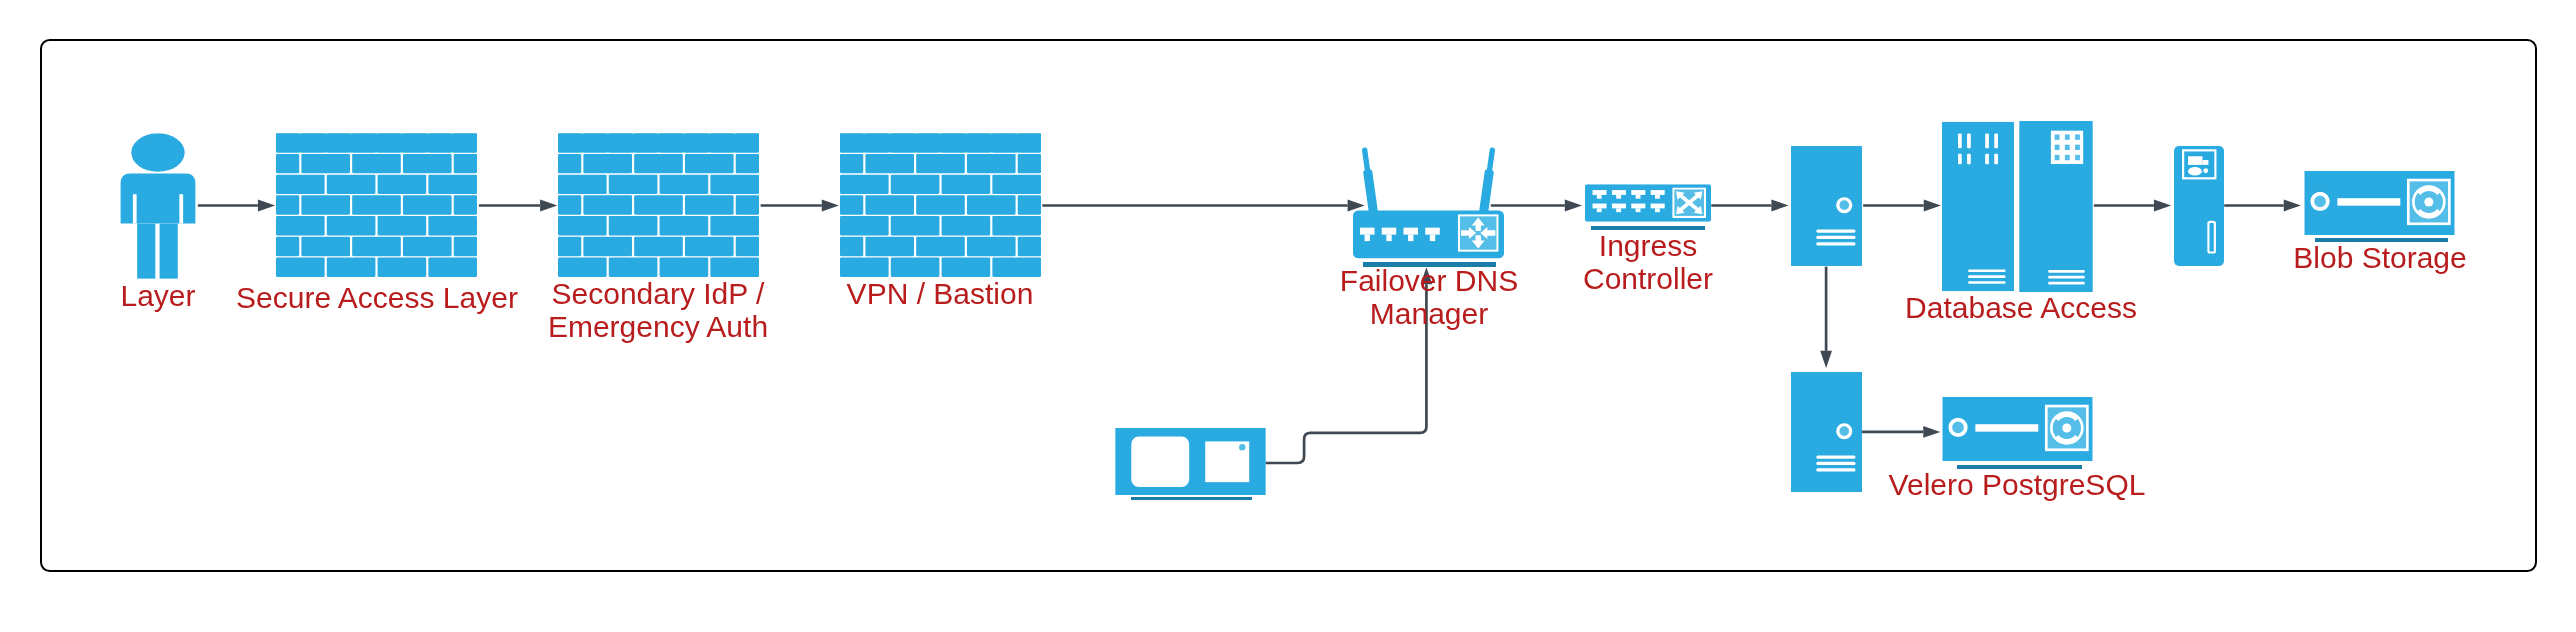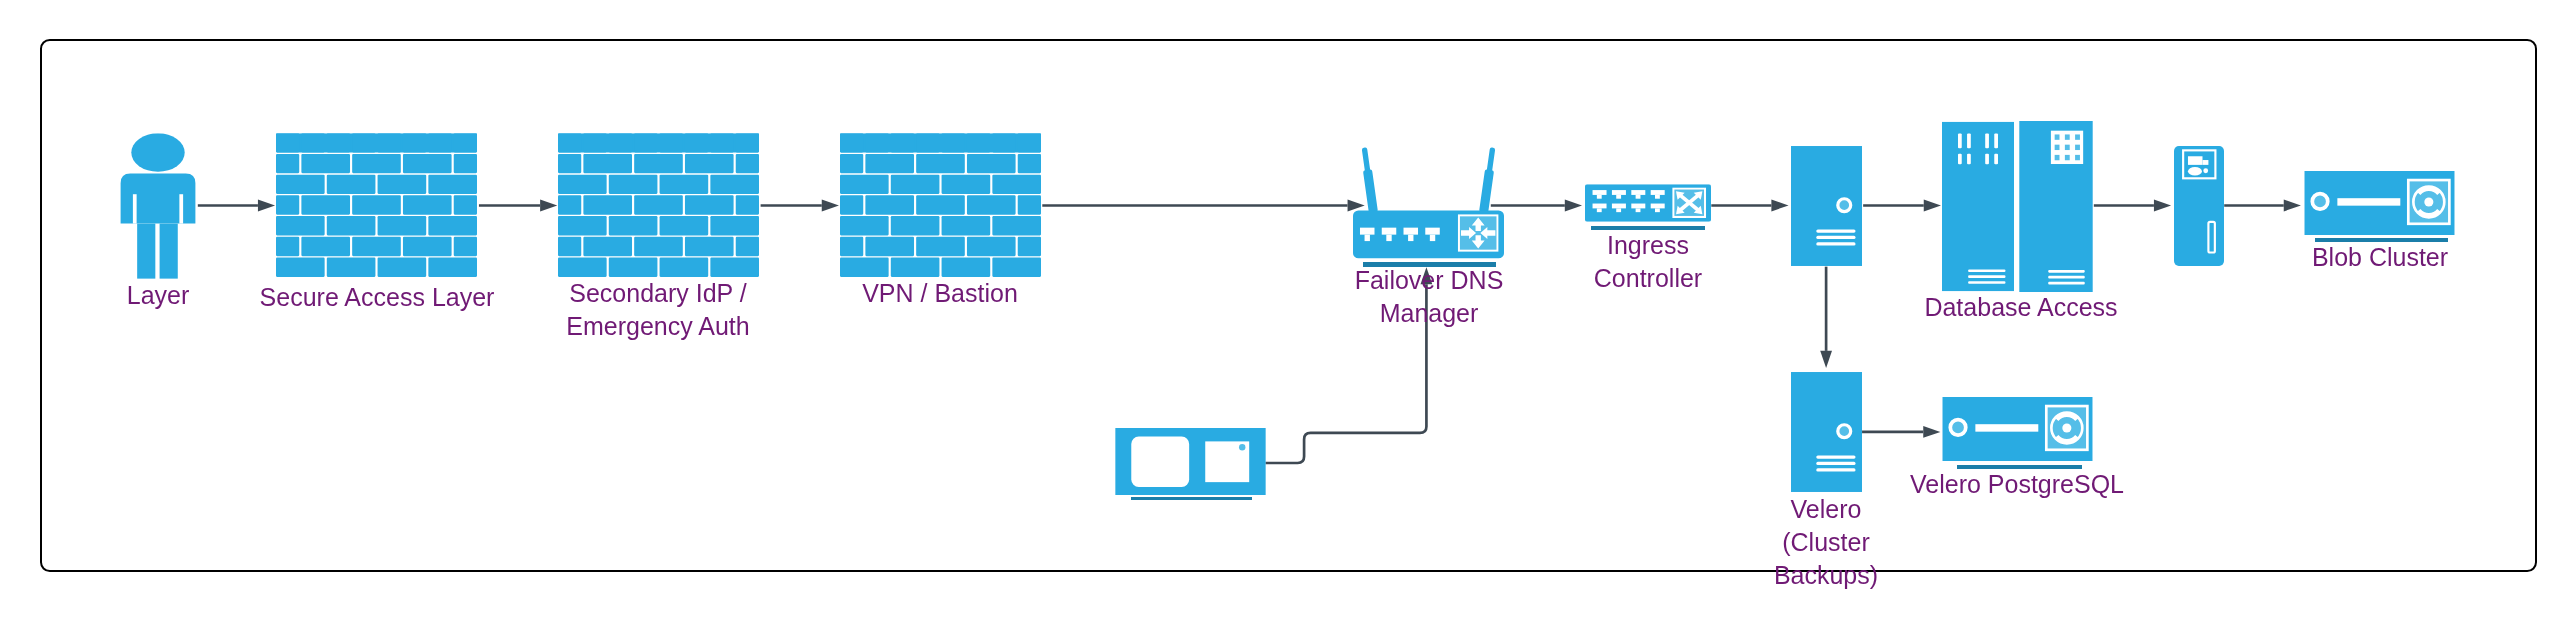--- a/index.html
+++ b/index.html
@@ -4,21 +4,21 @@
 <style>
   html,body{margin:0;padding:0;background:#ffffff;}
   #canvas{position:relative;width:2576px;height:632px;background:#ffffff;
           font-family:"Liberation Sans", sans-serif;overflow:hidden;}
   #frame{position:absolute;left:40px;top:39px;width:2497px;height:533px;
          border:2.7px solid #000;border-radius:9.7px;box-sizing:border-box;z-index:1;}
   #edges{position:absolute;left:0;top:0;width:2576px;height:632px;z-index:2;pointer-events:none;}
   .icon{position:absolute;z-index:3;}
   .bar{position:absolute;background:#1B7EA9;z-index:3;}
   .label{position:absolute;transform:translateX(-50%);text-align:center;
-         font-size:25px;line-height:33px;color:#701a75;white-space:pre-line;z-index:4;}
+         font-size:30px;line-height:33px;color:#b91c1c;white-space:pre-line;z-index:4;}
   .defs{position:absolute;width:0;height:0;overflow:hidden;}
 </style>
 </head>
 <body>
 
 <svg class="defs" aria-hidden="true">
   <defs>
     <symbol id="sym-person" viewBox="0 0 146 274">
       <g fill="#29ABE2">
         <ellipse cx="73" cy="36" rx="50" ry="36"></ellipse>
@@ -298,20 +298,17 @@
   <div class="label" style="left:158px;top:279px">Layer</div>
   <div class="label" style="left:658px;top:277px">Secondary IdP /
 Emergency Auth</div>
   <div class="label" style="left:377px;top:281px">Secure Access Layer</div>
   <div class="label" style="left:940px;top:277px">VPN / Bastion</div>
   <div class="label" style="left:1429px;top:264px">Failover DNS
 Manager</div>
   <div class="label" style="left:1648px;top:229px">Ingress
 Controller</div>
   <div class="label" style="left:2021px;top:291px">Database Access</div>
-  <div class="label" style="left:2380px;top:241px">Blob Cluster</div>
-  <div class="label" style="left:1826px;top:493px">Velero
-(Cluster
-Backups)</div>
+  <div class="label" style="left:2380px;top:241px">Blob Storage</div>
   <div class="label" style="left:2017px;top:468px">Velero PostgreSQL</div>
 
 </div>
 
 
 </body></html>

